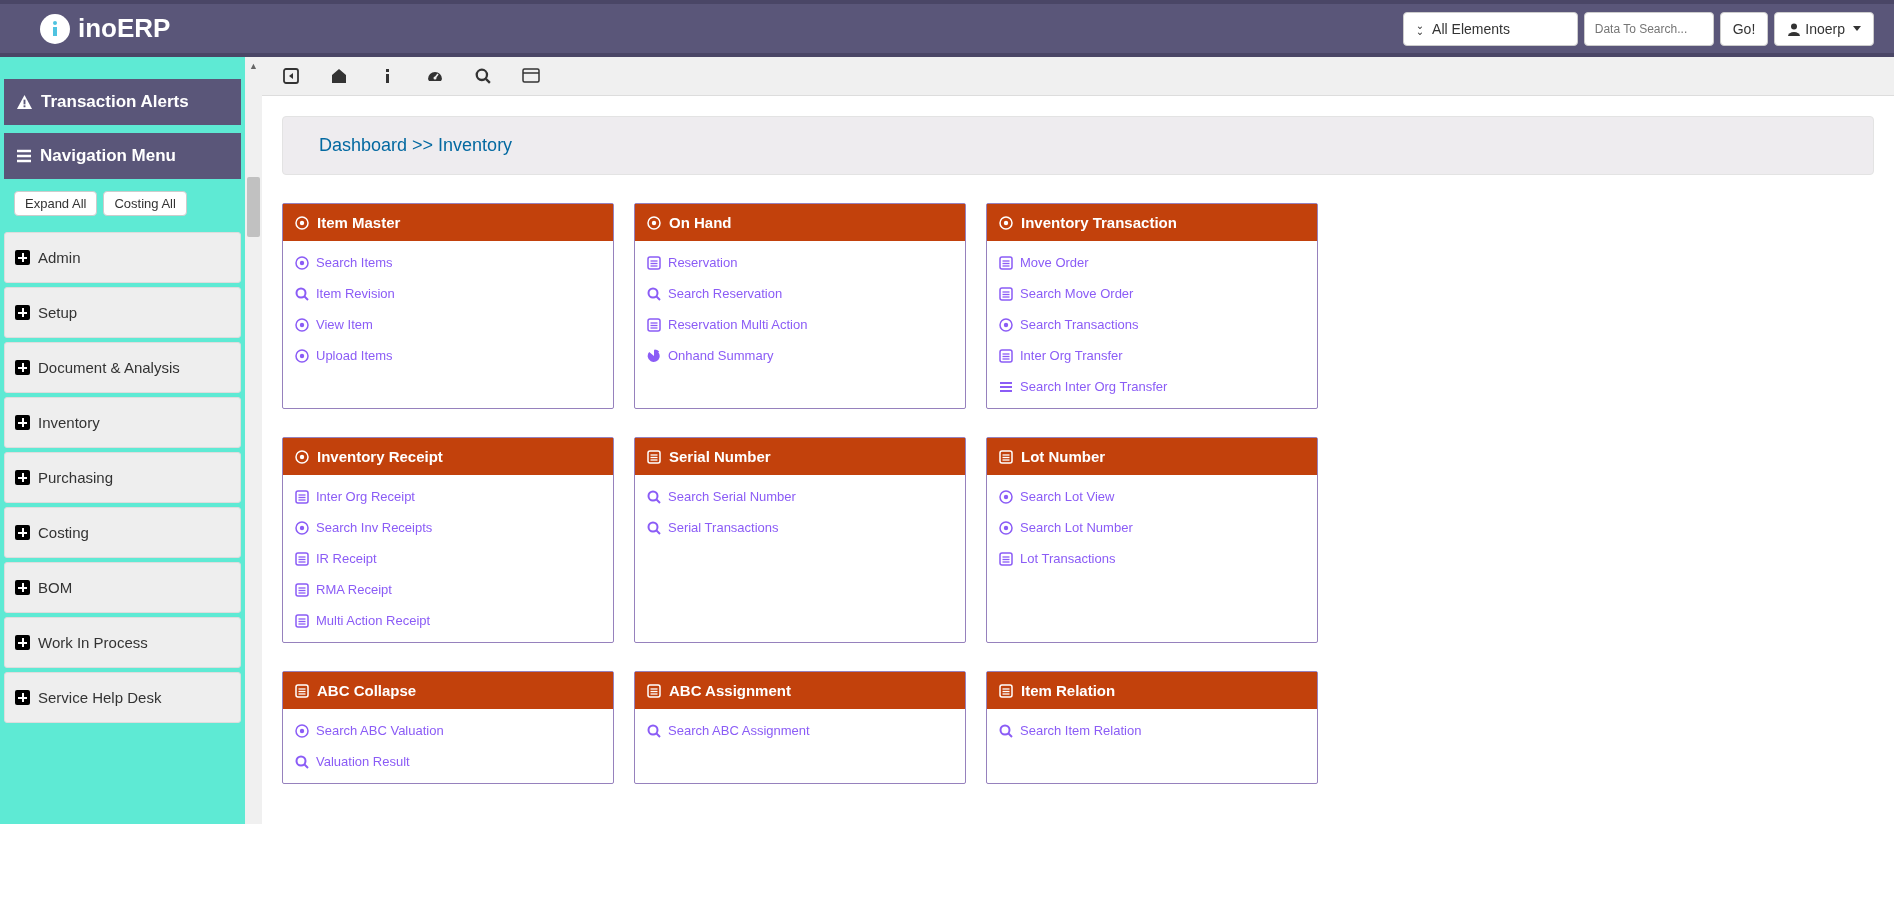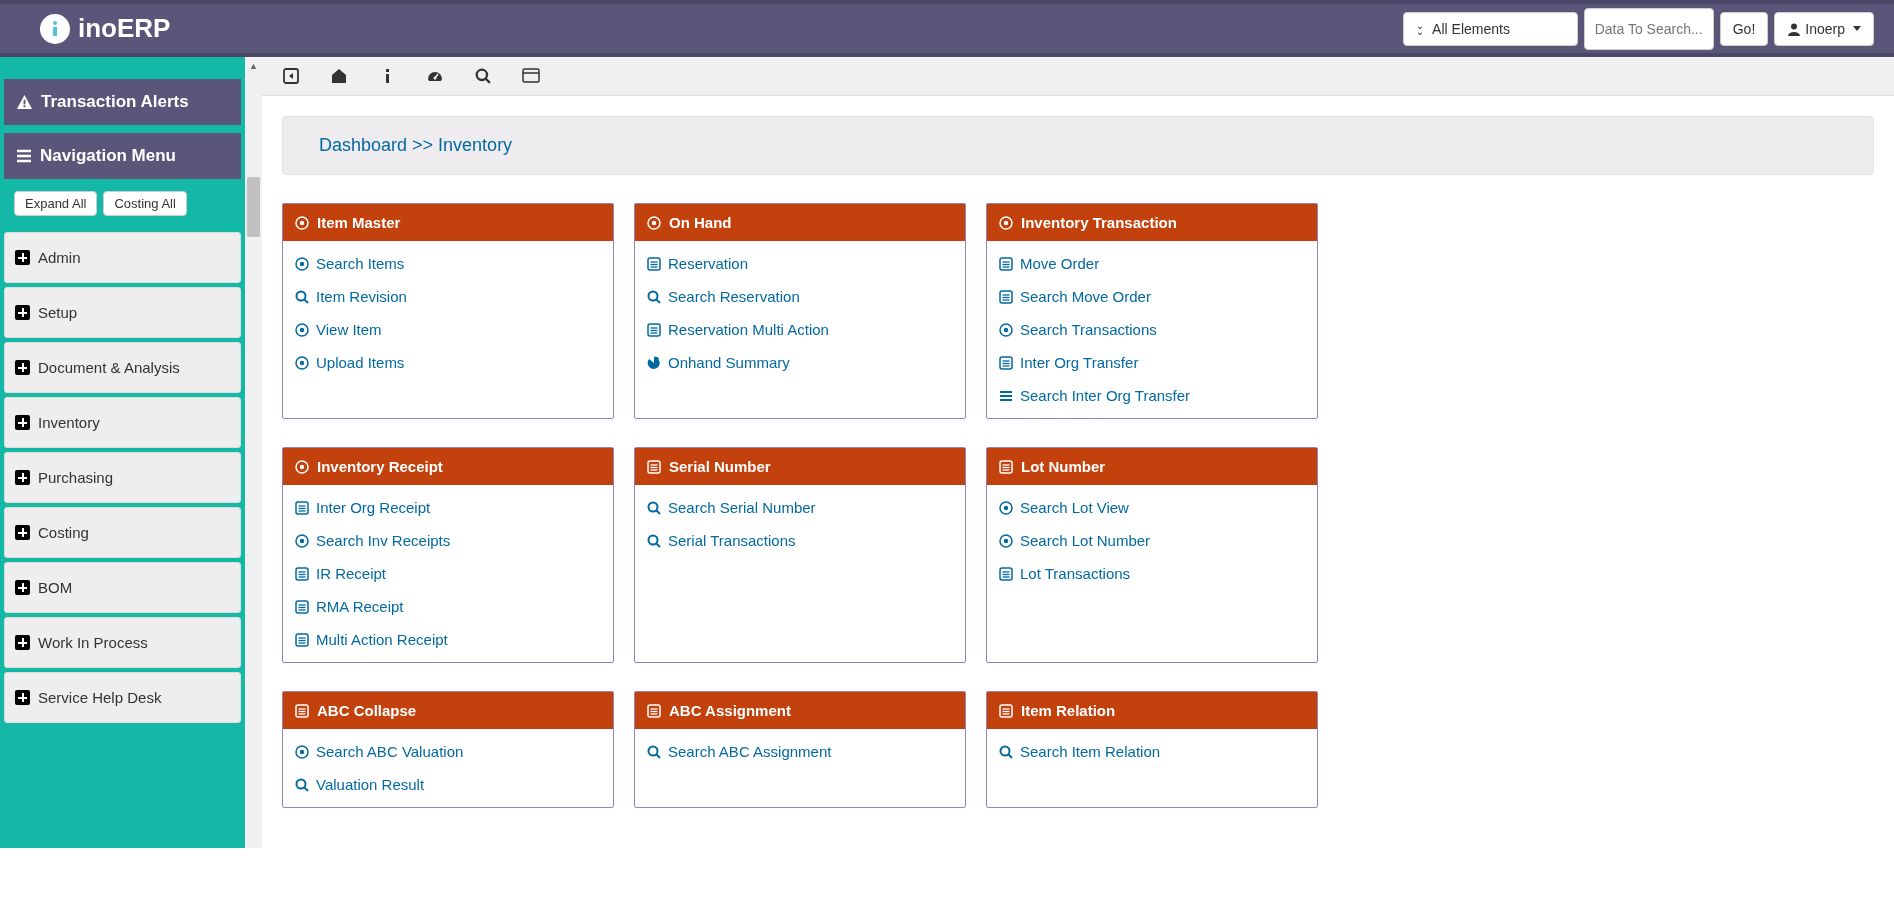--- a/index.html
+++ b/index.html
@@ -46,22 +46,22 @@
       display: flex;
       align-items: center;
       gap: 4px;
       height: 34px;
     }
     .top-input {
       background: #fff;
       border: 1px solid #ccc;
       border-radius: 4px;
       padding: 5px 10px;
-      font-size: 14px;
-      height: 42px;
+      font-size: 12px;
+      height: 34px;
       width: 130px;
     }
     .top-elements-btn { width: 175px; justify-content: flex-start; }
     .caret-down { 
       display: inline-block;
       width: 0; height: 0;
       border-left: 4px solid transparent;
       border-right: 4px solid transparent;
       border-top: 5px solid #333;
       margin-left: 4px;
@@ -71,21 +71,21 @@
       font-size: 10px;
       line-height: 6px;
       margin-right: 4px;
     }
 
     .main-layout { display: flex; }
     .sidebar-wrap { display: flex; width: 262px; flex-shrink: 0; }
     .sidebar {
       width: 245px;
       padding: 0 4px;
-      background: #14b8a6;
+      background: #5eead4;
     }
     .scrollbar-col {
       width: 17px;
       background: #f0f0f0;
       position: relative;
     }
     .scroll-arrow { position: absolute; width: 17px; height: 17px; display: flex; align-items: center; justify-content: center; color: #666; font-size: 9px; }
     .scroll-thumb { position: absolute; top: 120px; left: 2px; width: 13px; height: 60px; background: #c1c1c1; border-radius: 2px; }
     .alert-header, .nav-header {
       background: #5a5679;
@@ -170,22 +170,22 @@
       display: flex;
       align-items: center;
       gap: 8px;
     }
     .card-body { padding: 6px 0; }
     .card-link {
       display: flex;
       align-items: center;
       gap: 7px;
       padding: 8px 12px;
-      font-size: 15px;
-      color: #0369a1;
+      font-size: 13px;
+      color: #8b5cf6;
       cursor: pointer;
     }
     .ico { width: 14px; height: 14px; flex-shrink: 0; display: inline-block; }
     svg { display: block; }
   </style>
 </head>
 <body>
 
 <svg width="0" height="0" style="position:absolute">
   <defs>

